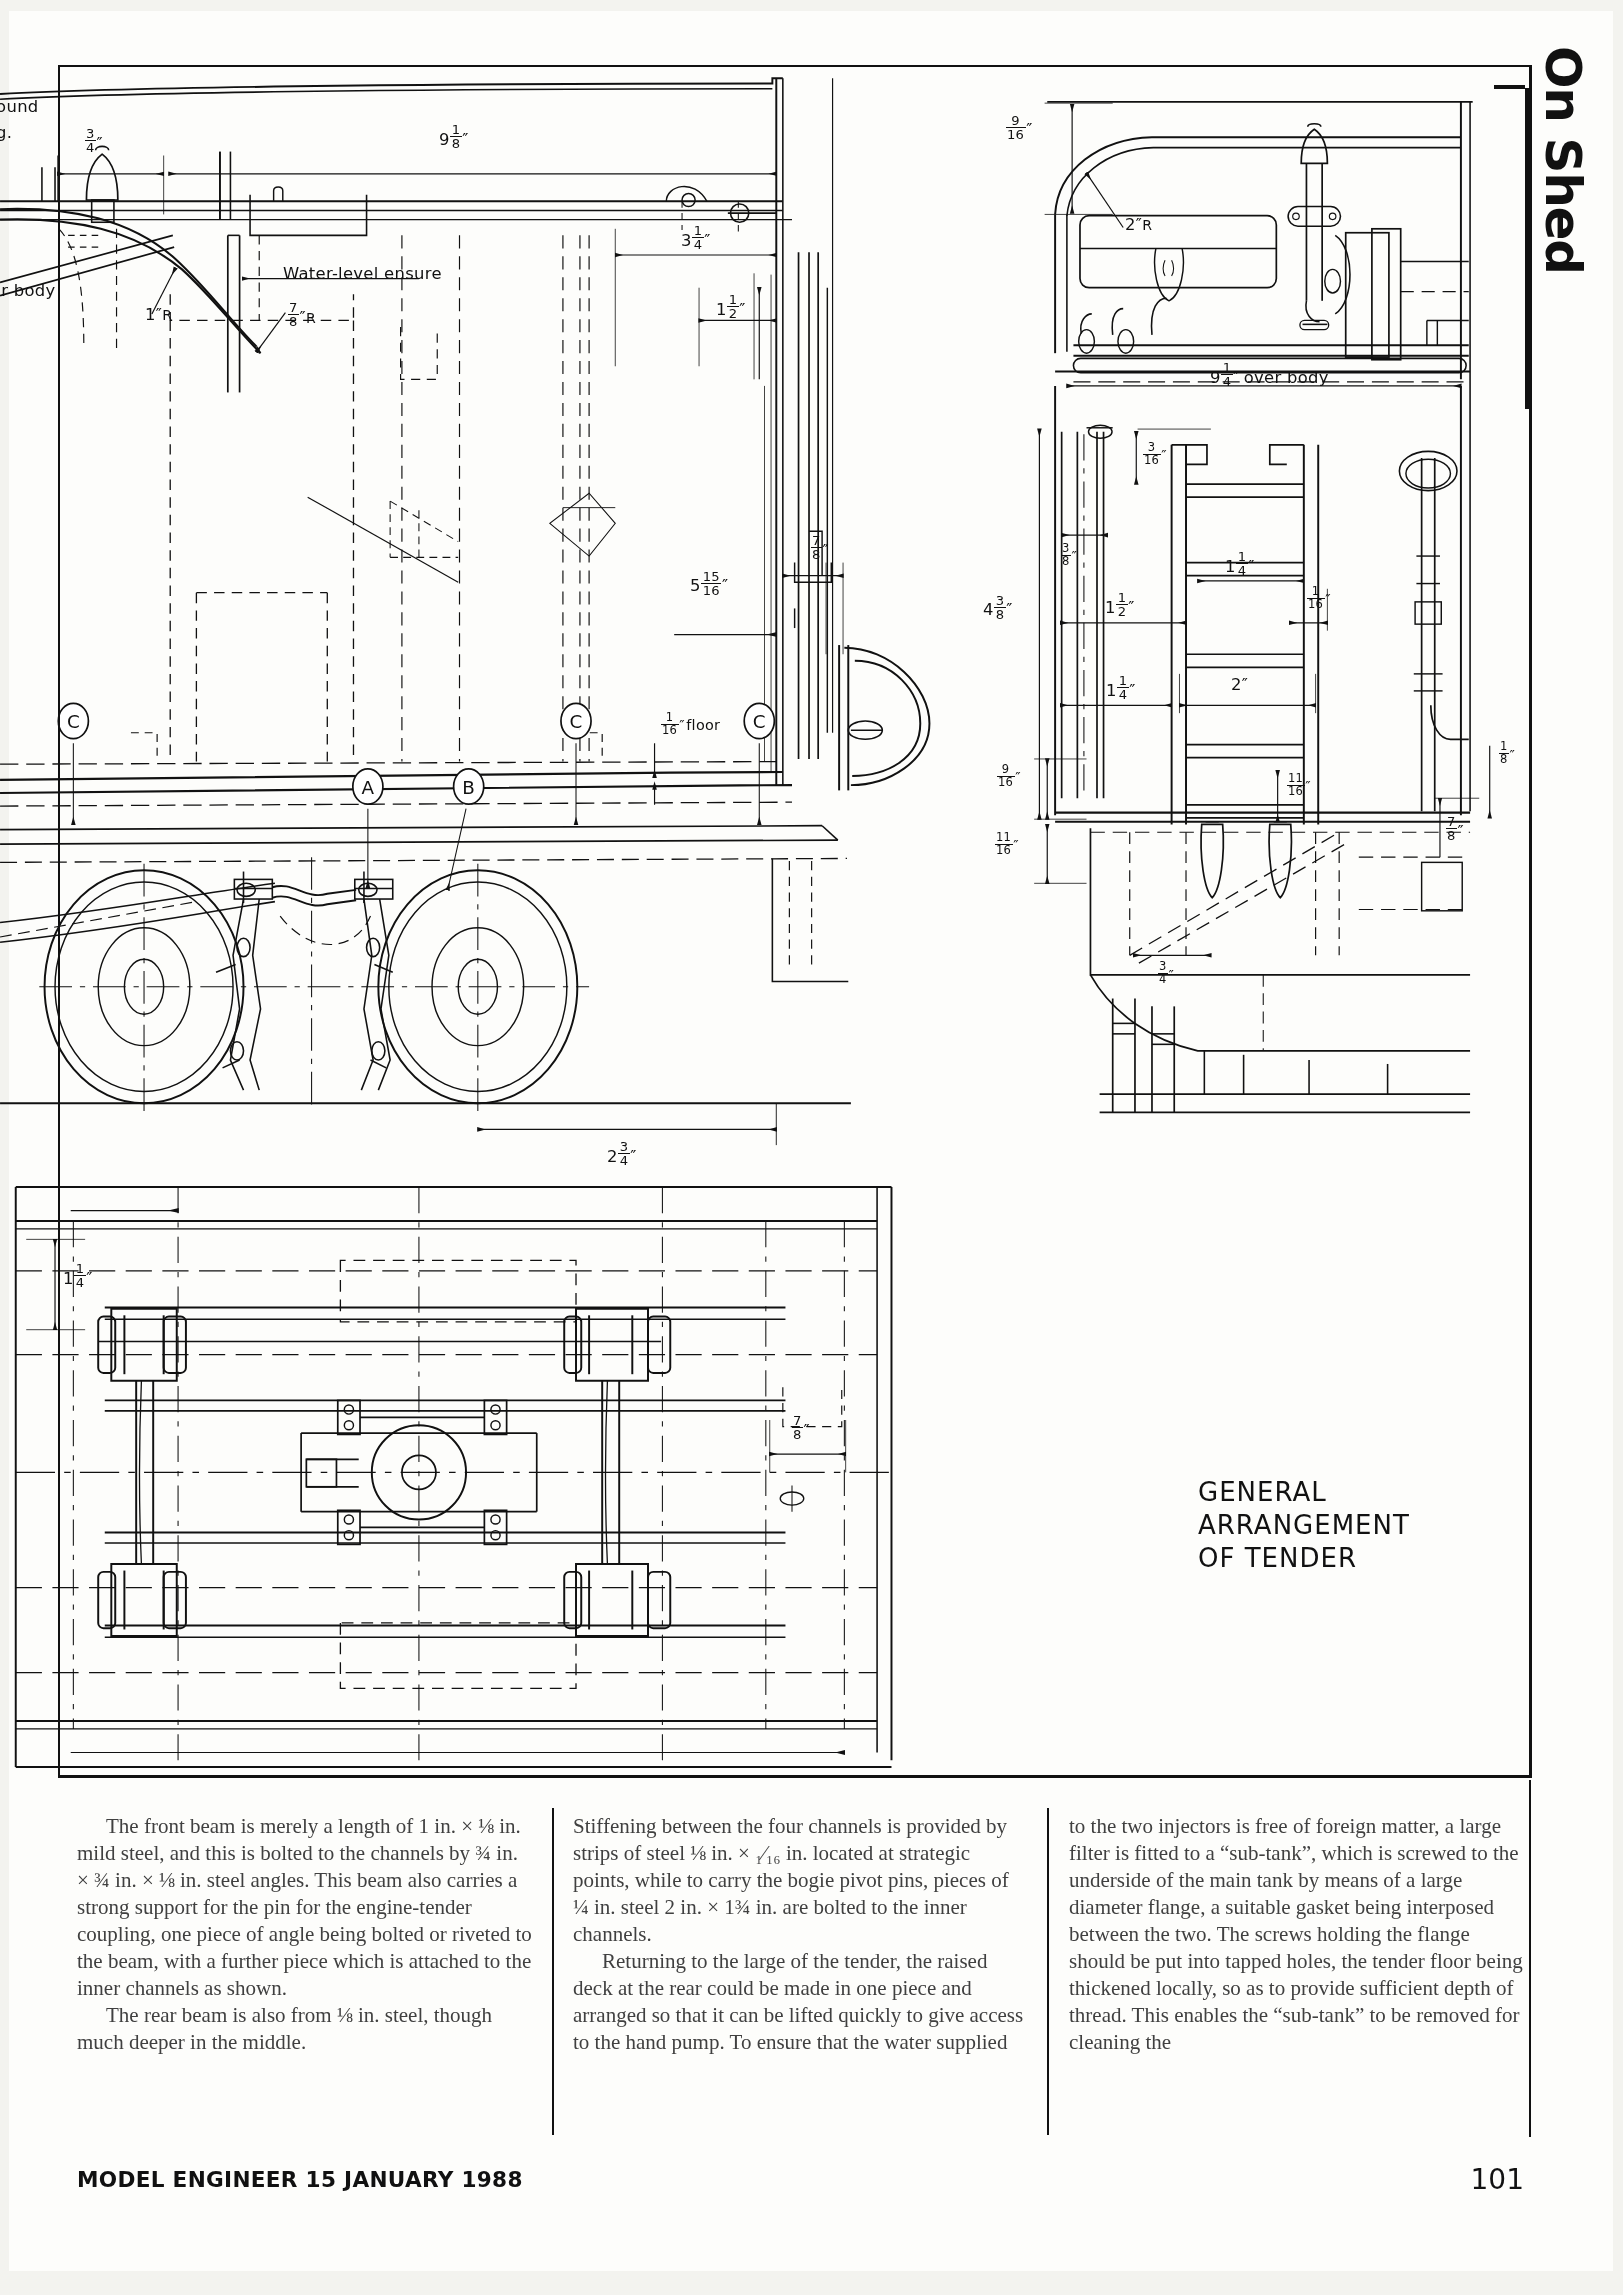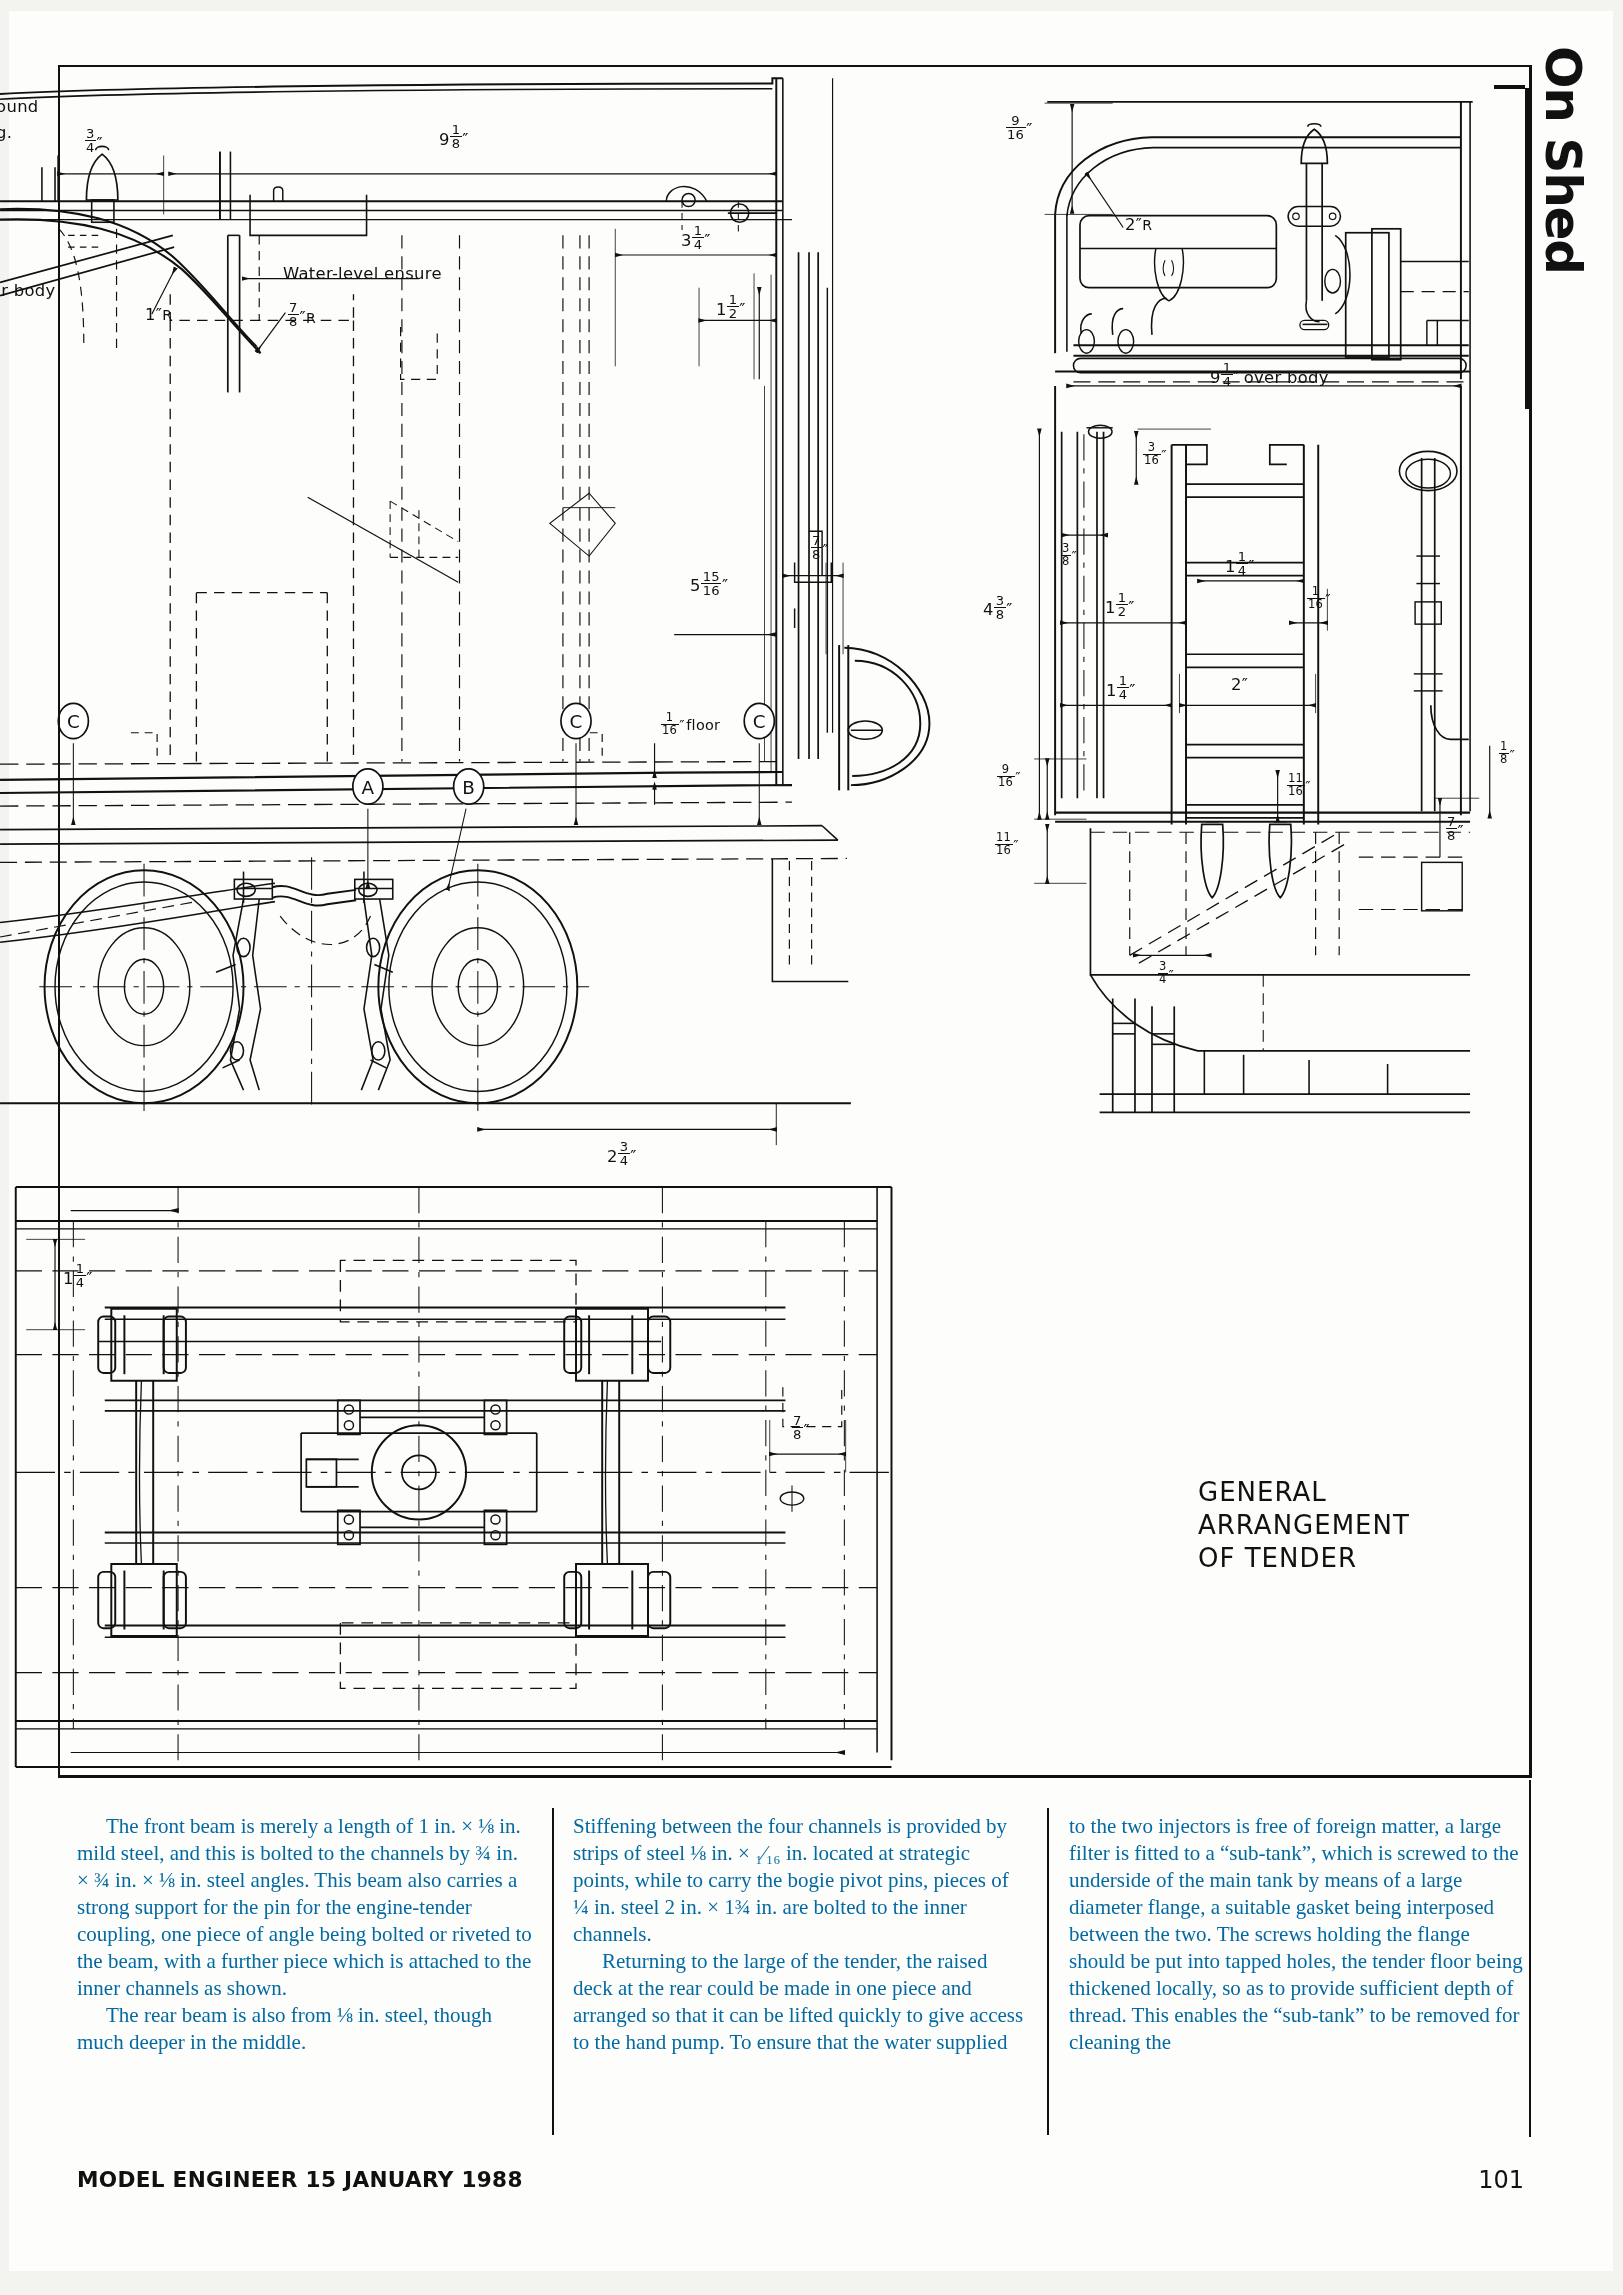--- a/index.html
+++ b/index.html
@@ -52,32 +52,32 @@
     letter-spacing:1px;color:#111;}
 
   
   .hr-thin{position:absolute;background:#111;}
 
   
   #cols{position:absolute;left:77px;top:1813px;width:1447px;height:321px;
         display:flex;gap:41px;}
   #cols .col{width:455px;}
   #cols p{margin:0;font-family:"Liberation Serif",serif;font-size:21px;
-          line-height:27px;text-align:left;text-indent:29px;color:#0369a1;}
+          line-height:27px;text-align:left;text-indent:29px;color:#404040;}
   #cols p.noind{text-indent:0;}
 
   
   .coldiv{position:absolute;width:2px;background:#111;}
 
   
   #footer{position:absolute;left:77px;top:2160px;width:1447px;height:39px;
           display:flex;justify-content:space-between;align-items:center;
           font-family:"DejaVu Sans",sans-serif;}
   #footer .left{font-size:21.6px;font-weight:700;letter-spacing:0.3px;color:#111;}
-  #footer .right{font-size:24px;font-weight:400;color:#111;}
+  #footer .right{font-size:28px;font-weight:400;color:#111;}
 </style>
 </head>
 <body>
 
 <div id="page">
 
   <div class="scanedge" style="left:0;top:0;width:9.2px;height:2295px;"></div>
   <div class="scanedge" style="left:0;top:0;width:1623px;height:10.5px;"></div>
   <div class="scanedge" style="left:0;top:2271px;width:1623px;height:24px;"></div>
   <div class="scanedge" style="left:1613px;top:0;width:10.5px;height:2295px;"></div>

